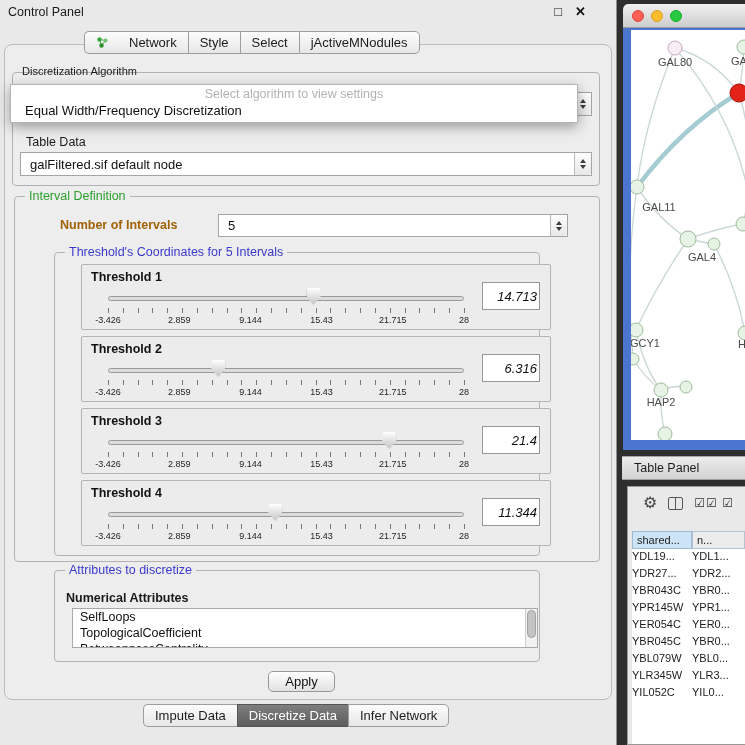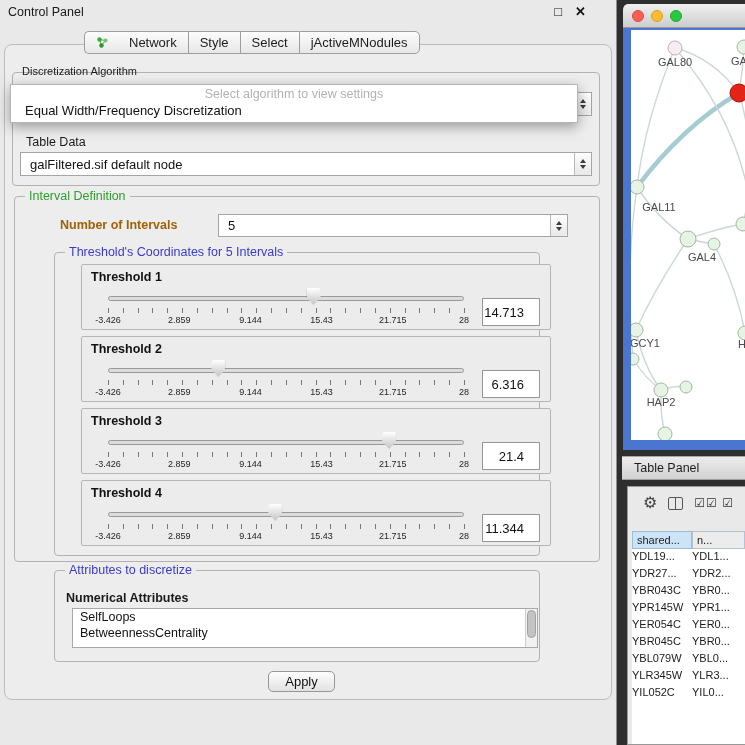--- a/index.html
+++ b/index.html
@@ -57,21 +57,21 @@
   .nint-label{position:absolute;left:60px;top:218px;font-size:12.5px;font-weight:bold;color:#a16207;}
   .thr-group{left:54px;top:252px;width:486px;height:304px;}
   .thresholds{position:absolute;left:60px;top:264px;width:474px;margin-left:21px;}
   .thr{position:relative;width:470px;height:66px;border:1px solid #b5b5b5;border-radius:2px;background:#ececec;margin-bottom:6px;}
   .thr .tlabel{position:absolute;left:9px;top:5px;font-size:12.5px;font-weight:bold;color:#111;}
   .thr .track{position:absolute;left:26px;top:31px;width:356px;height:5px;background:#dcdcdc;border:1px solid #999;border-radius:3px;}
   .thr .thumb{position:absolute;top:23px;width:14px;height:17px;background:linear-gradient(#ffffff,#c3c3c3);clip-path:polygon(10% 0,90% 0,100% 14%,100% 55%,50% 100%,0 55%,0 14%);filter:drop-shadow(0 0 1px #6f6f6f);}
   .thr .ticks{position:absolute;left:26px;top:43px;width:357px;height:5px;background:repeating-linear-gradient(to right,#787878 0,#787878 1px,transparent 1px,transparent 14.83px);}
   .thr .tick-labels{position:absolute;left:26px;top:50px;width:356px;height:11px;font-size:9px;color:#1e1e1e;}
   .thr .tick-labels span{position:absolute;transform:translateX(-50%);white-space:nowrap;}
-  .thr .vbox{position:absolute;right:10px;top:33px;width:58px;height:28px;border:1px solid #979797;background:#fff;font-size:13px;color:#111;display:flex;align-items:center;justify-content:flex-end;padding-right:15px;}
+  .thr .vbox{position:absolute;right:10px;top:17px;width:58px;height:28px;border:1px solid #979797;background:#fff;font-size:13px;color:#111;display:flex;align-items:center;justify-content:flex-end;padding-right:2px;font-style:italic;}
 
   
   .attrs-group{left:54px;top:570px;width:486px;height:92px;}
   .attrs-label{position:absolute;left:66px;top:591px;font-size:12.5px;font-weight:bold;color:#1a1a1a;}
   .attr-list{position:absolute;left:64px;top:608px;width:466px;height:40px;background:#ffffff;border:1px solid #a8a8a8;overflow:hidden;font-size:12.5px;color:#111;margin-left:8px;}
   .attr-list .item{padding:0 7px;height:16px;line-height:16px;white-space:nowrap;}
   .attr-scroll{position:absolute;right:0;top:0;bottom:0;width:12px;background:#f1f1f1;border-left:1px solid #cfcfcf;}
   .attr-scroll .sthumb{margin:1px auto 0 auto;width:9px;height:28px;background:#c3c3c3;border:1px solid #a2a2a2;border-radius:5px;}
 
   .apply-btn{position:absolute;left:268px;top:671px;width:67px;height:21px;border:1px solid #979797;border-radius:5px;background:linear-gradient(#fefefe,#e2e2e2);font-size:13px;color:#111;font-family:"Liberation Sans",sans-serif;}
@@ -240,28 +240,40 @@
         <div class="vbox">11.344</div>
       </div>
     </div>
 
   <div class="group attrs-group">
     <span class="gtitle blue">Attributes to discretize</span>
   </div>
   <span class="attrs-label">Numerical Attributes</span>
   <div class="attr-list" id="attrList">
     <div class="item">SelfLoops</div>
+      <div class="item">TopologicalCoefficient</div>
       <div class="item">BetweennessCentrality</div>
       <div class="attr-scroll">
         <div class="sthumb"></div>
       </div>
   </div>
 
   <button class="apply-btn">Apply</button>
 
+  <div class="tabs bottom-tabs" id="bottomTabs">
+      <div class="tab">
+        <span class="tab-label">Impute Data</span>
+      </div>
+      <div class="tab selected">
+        <span class="tab-label">Discretize Data</span>
+      </div>
+      <div class="tab">
+        <span class="tab-label">Infer Network</span>
+      </div>
+    </div>
 </section>
 
 <section class="net-window">
   <div class="mac-titlebar">
     <span class="tl red"></span>
     <span class="tl yellow"></span>
     <span class="tl green"></span>
   </div>
   <div class="net-canvas">
     <svg id="netSvg" width="115" height="410" viewBox="0 0 115 410">

